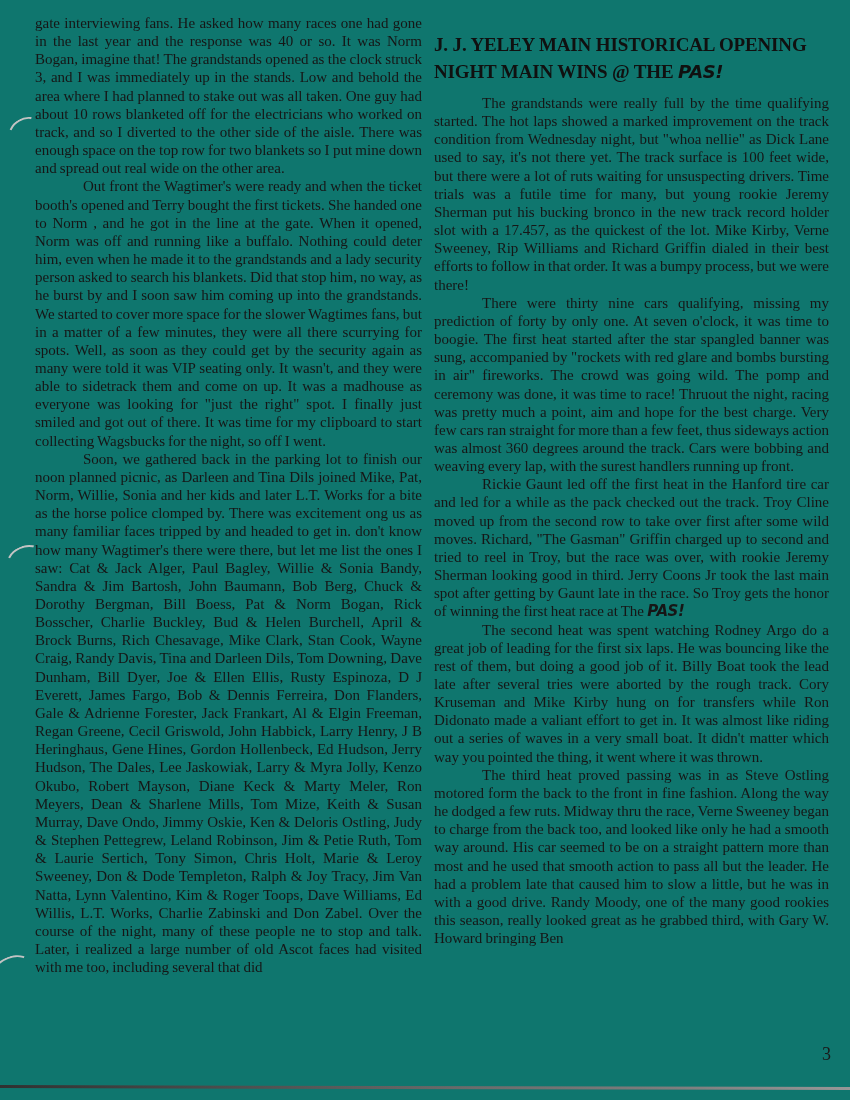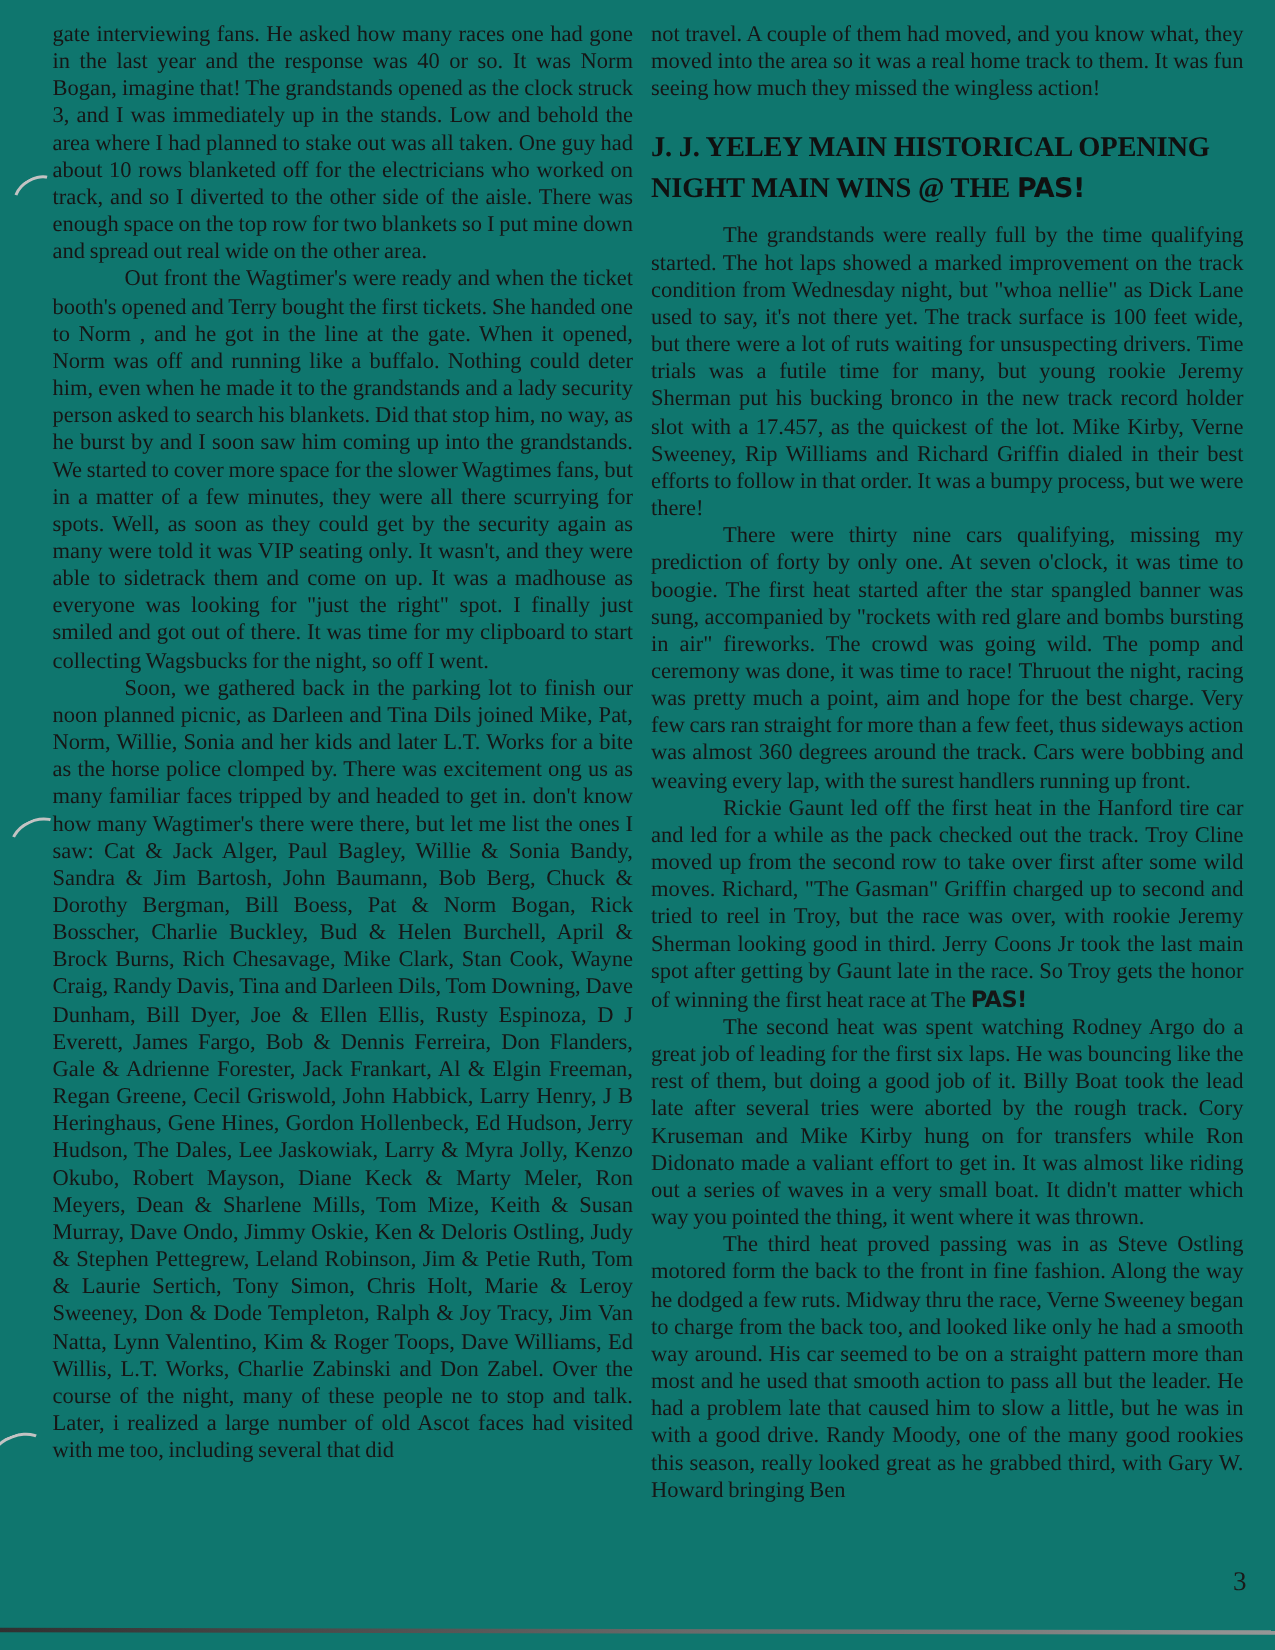--- a/index.html
+++ b/index.html
@@ -26,20 +26,21 @@
     line-height: 18.15px;
     word-spacing: -0.6px;
   }
   .para.indent { text-indent: 48px; }
 
   .bold { font-weight: normal; }
 
   .logo {
     font-family: "DejaVu Sans", sans-serif;
     font-weight: bold;
+    font-style: italic;
     letter-spacing: -0.4px;
   }
 
   h2.headline {
     margin: 17px 0 9px 0;
     font-weight: bold;
     font-size: 19px;
     line-height: 27px;
     letter-spacing: -0.15px;
     color: #101010;
@@ -80,23 +81,20 @@
 
 <div class="page">
 
   <div class="col col-left">
       <p class="para"><span>gate interviewing fans. He asked how many races one had gone in the last year and the response was 40 or so. It was Norm Bogan, imagine that! The grandstands opened as the clock struck 3, and I was immediately up in the stands. Low and behold the area where I had planned to stake out was all taken. One guy had about 10 rows blanketed off for the electricians who worked on track, and so I diverted to the other side of the aisle. There was enough space on the top row for two blankets so I put mine down and spread out real wide on the other area.</span></p>
       <p class="para indent"><span>Out front the Wagtimer's were ready and when the ticket booth's opened and Terry bought the first tickets. She handed one to Norm , and he got in the line at the gate. When it opened, Norm was off and running like a buffalo. Nothing could deter him, even when he made it to the grandstands and a lady security person asked to search his blankets. Did that stop him, no way, as he burst by and I soon saw him coming up into the grandstands. We started to cover more space for the slower Wagtimes fans, but in a matter of a few minutes, they were all there scurrying for spots. Well, as soon as they could get by the security again as many were told it was VIP seating only. It wasn't, and they were able to sidetrack them and come on up. It was a madhouse as everyone was looking for "just the right" spot. I finally just smiled and got out of there. It was time for my clipboard to start collecting Wagsbucks for the night, so off I went.</span></p>
       <p class="para indent"><span>Soon, we gathered back in the parking lot to finish our noon planned picnic, as </span><span class="bold">Darleen and Tina Dils</span><span> joined Mike, Pat, Norm, Willie, Sonia and her kids and later L.T. Works for a bite as the horse police clomped by. There was excitement ong us as many familiar faces tripped by and headed to get in. don't know how many Wagtimer's there were there, but let me list the ones I saw: </span><span class="bold">Cat &amp; Jack Alger, Paul Bagley, Willie &amp; Sonia Bandy, Sandra &amp; Jim Bartosh, John Baumann, Bob Berg, Chuck &amp; Dorothy Bergman, Bill Boess, Pat &amp; Norm Bogan, Rick Bosscher, Charlie Buckley, Bud &amp; Helen Burchell, April &amp; Brock Burns, Rich Chesavage, Mike Clark, Stan Cook, Wayne Craig, Randy Davis, Tina and Darleen Dils, Tom Downing, Dave Dunham, Bill Dyer, Joe &amp; Ellen Ellis, Rusty Espinoza, D J Everett, James Fargo, Bob &amp; Dennis Ferreira, Don Flanders, Gale &amp; Adrienne Forester, Jack Frankart, Al &amp; Elgin Freeman, Regan Greene, Cecil Griswold, John Habbick, Larry Henry, J B Heringhaus, Gene Hines, Gordon Hollenbeck, Ed Hudson, Jerry Hudson, The Dales, Lee Jaskowiak, Larry &amp; Myra Jolly, Kenzo Okubo, Robert Mayson, Diane Keck &amp; Marty Meler, Ron Meyers, Dean &amp; Sharlene Mills, Tom Mize, Keith &amp; Susan Murray, Dave Ondo, Jimmy Oskie, Ken &amp; Deloris Ostling, Judy &amp; Stephen Pettegrew, Leland Robinson, Jim &amp; Petie Ruth, Tom &amp; Laurie Sertich, Tony Simon, Chris Holt, Marie &amp; Leroy Sweeney, Don &amp; Dode Templeton, Ralph &amp; Joy Tracy, Jim Van Natta, Lynn Valentino, Kim &amp; Roger Toops, Dave Williams, Ed Willis, L.T. Works, Charlie Zabinski and Don Zabel.</span><span> Over the course of the night, many of these people ne to stop and talk. Later, i realized a large number of old Ascot faces had visited with me too, including several that did</span></p>
     </div>
 
   <div class="col col-right">
-    <div>
-        <p class="para"><span>not travel. A couple of them had moved, and you know what, they moved into the area so it was a real home track to them. It was fun seeing how much they missed the wingless action!</span></p>
-      </div>
 
     <h2 class="headline">
       <span class="hl-line">J. J. YELEY MAIN HISTORICAL OPENING</span>
       <span class="hl-line"><span>NIGHT MAIN WINS @ THE </span><span class="logo">PAS!</span></span>
     </h2>
 
     <div>
         <p class="para indent"><span>The grandstands were really full by the time qualifying started. The hot laps showed a marked improvement on the track condition from Wednesday night, but "whoa nellie" as Dick Lane used to say, it's not there yet. The track surface is 100 feet wide, but there were a lot of ruts waiting for unsuspecting drivers. Time trials was a futile time for many, but young rookie Jeremy Sherman put his bucking bronco in the new track record holder slot with a 17.457, as the quickest of the lot. Mike Kirby, Verne Sweeney, Rip Williams and Richard Griffin dialed in their best efforts to follow in that order. It was a bumpy process, but we were there!</span></p>
         <p class="para indent"><span>There were thirty nine cars qualifying, missing my prediction of forty by only one. At seven o'clock, it was time to boogie. The first heat started after the star spangled banner was sung, accompanied by "rockets with red glare and bombs bursting in air" fireworks. The crowd was going wild. The pomp and ceremony was done, it was time to race! Thruout the night, racing was pretty much a point, aim and hope for the best charge. Very few cars ran straight for more than a few feet, thus sideways action was almost 360 degrees around the track. Cars were bobbing and weaving every lap, with the surest handlers running up front.</span></p>
         <p class="para indent"><span>Rickie Gaunt led off the first heat in the Hanford tire car and led for a while as the pack checked out the track. Troy Cline moved up from the second row to take over first after some wild moves. Richard, "The Gasman" Griffin charged up to second and tried to reel in Troy, but the race was over, with rookie Jeremy Sherman looking good in third. Jerry Coons Jr took the last main spot after getting by Gaunt late in the race. So Troy gets the honor of winning the first heat race at The </span><span class="logo">PAS!</span></p>

